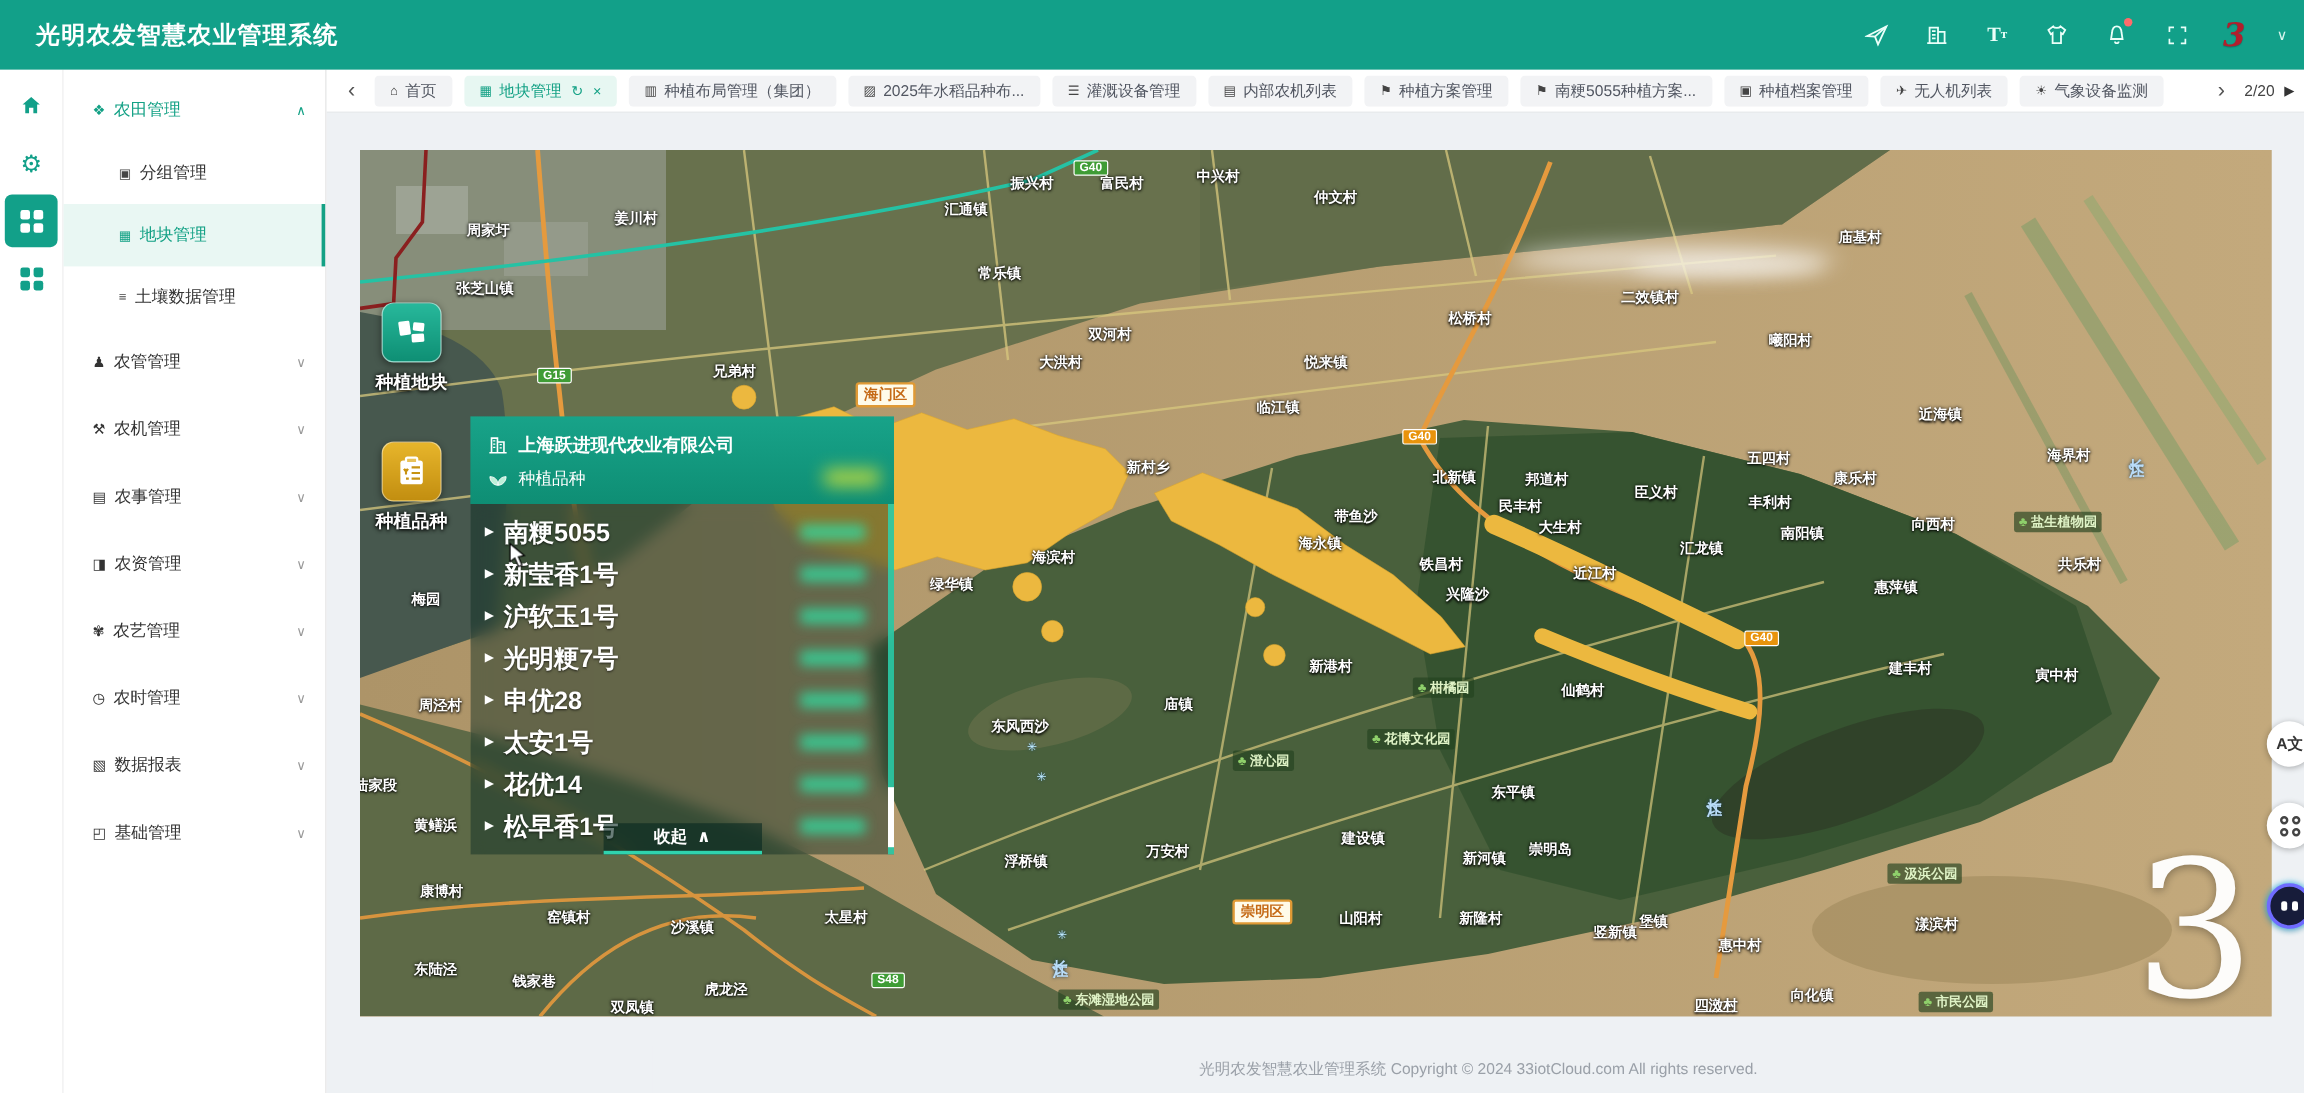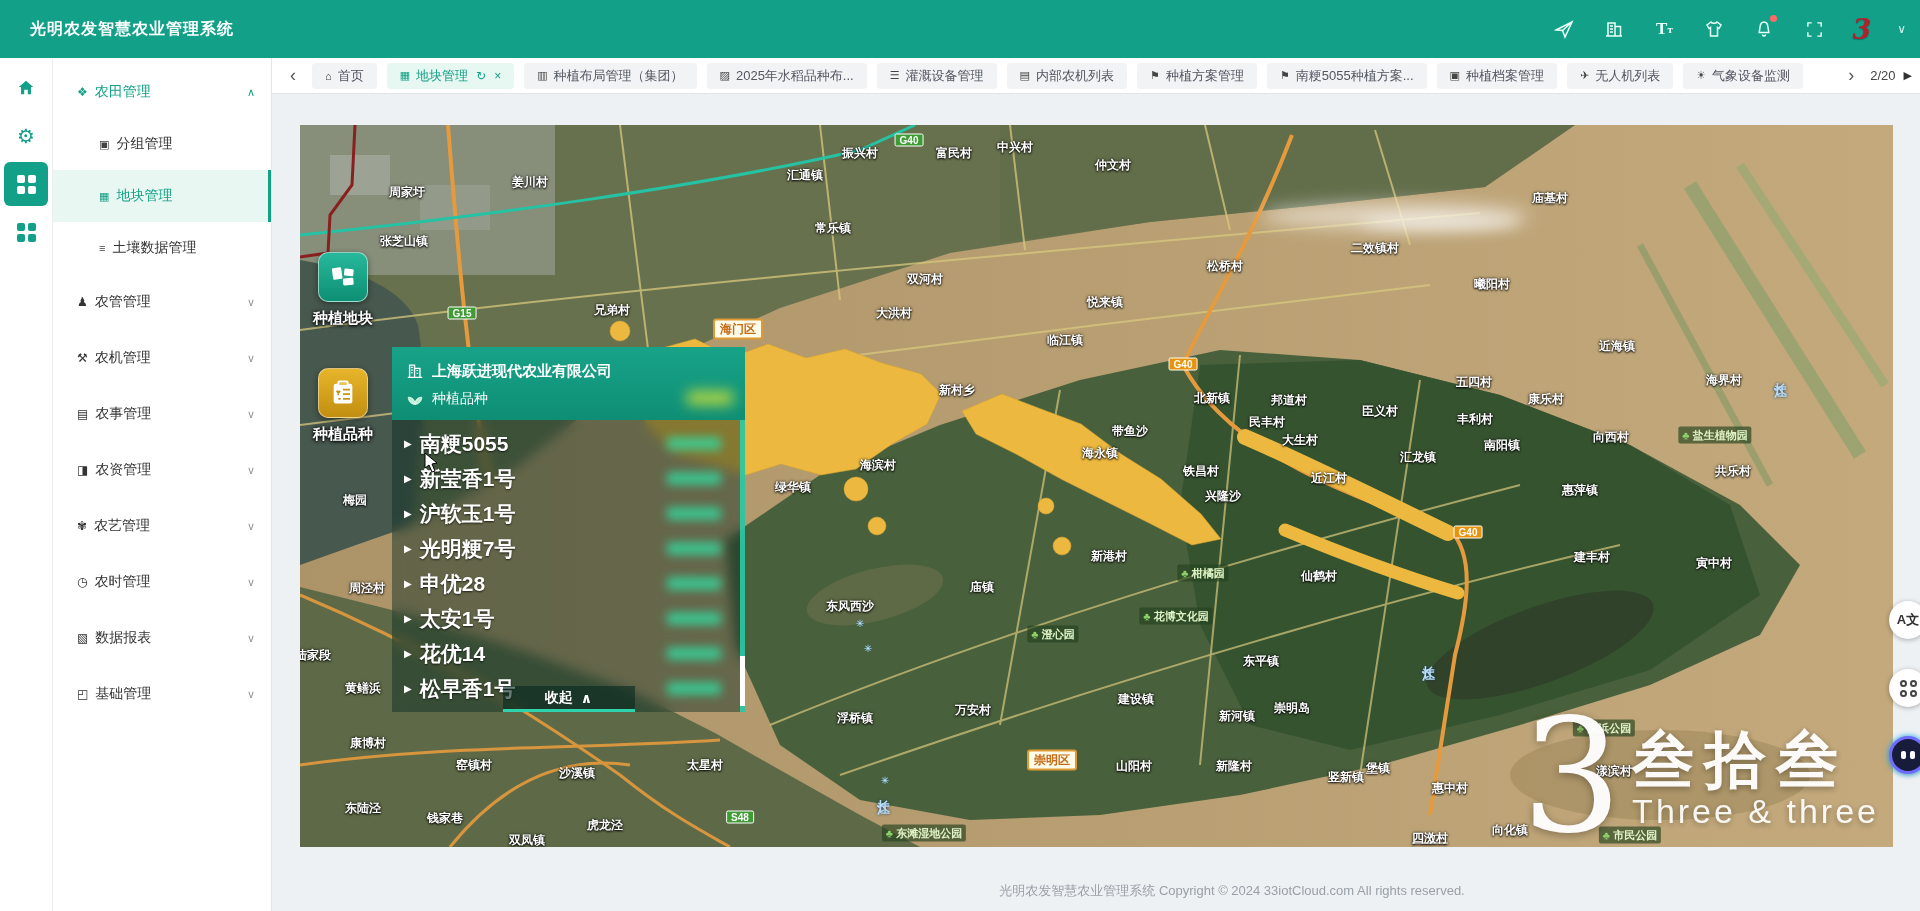--- a/index.html
+++ b/index.html
@@ -1,20 +1,20 @@
 <!DOCTYPE html>
 <html><head>
 <meta charset="utf-8">
 <style>
   * { margin:0; padding:0; box-sizing:border-box; }
   html,body { width:1920px; height:911px; overflow:hidden; font-family:"Liberation Sans","DejaVu Sans",sans-serif; background:#eef1f4; position:relative; }
 
   
   .top-header { position:absolute; left:0; top:0; width:1920px; height:58px; background:#12A089; display:flex; align-items:center; z-index:50; }
-  .app-title { color:#fff; font-size:16px; font-weight:bold; margin-left:30px; letter-spacing:1px; }
+  .app-title { color:#fff; font-size:20px; font-weight:bold; margin-left:30px; letter-spacing:1px; }
   .header-right { margin-left:auto; display:flex; align-items:center; gap:26px; padding-right:14px; }
   .h-ic { width:24px; height:24px; display:flex; align-items:center; justify-content:center; color:#eafff9; cursor:pointer; position:relative; }
   .h-ic svg { stroke:#eafff9; fill:none; stroke-width:1.5; }
   .font-ic { color:#eafff9; font-family:"Liberation Serif",serif; font-weight:bold; font-size:17px; }
   .font-ic small { font-size:11px; }
   .bell-dot { position:absolute; right:-1px; top:-2px; width:7px; height:7px; border-radius:50%; background:#ff6b6b; }
   .logo-3 { color:#b21f2d; font-family:"DejaVu Serif",serif; font-style:italic; font-weight:bold; font-size:27px; text-shadow:0 1px 1px rgba(0,0,0,.25); }
   .h-chev { color:#d8f5ee; font-size:12px; }
 
   
@@ -375,26 +375,26 @@
 
     <div class="cloud"></div>
     <div class="cloud2"></div>
 
     <div id="map-labels">
         <span class="ml v" style="left: 107px; top: 67px;">周家圩</span>
         <span class="ml v" style="left: 104px; top: 116px;">张芝山镇</span>
         <span class="ml v" style="left: 230px; top: 57px;">姜川村</span>
         <span class="ml v" style="left: 505px; top: 50px;">汇通镇</span>
         <span class="ml v" style="left: 560px; top: 28px;">振兴村</span>
-        <span class="ml v" style="left: 635px; top: 28px; margin-left: 19px;">富民村</span>
+        <span class="ml v" style="left: 635px; top: 28px;">富民村</span>
         <span class="ml v" style="left: 715px; top: 22px;">中兴村</span>
         <span class="ml v" style="left: 813px; top: 40px;">仲文村</span>
         <span class="ml v" style="left: 533px; top: 103px;">常乐镇</span>
         <span class="ml v" style="left: 625px; top: 154px;">双河村</span>
-        <span class="ml v" style="left: 584px; top: 188px; margin-left: 10px;">大洪村</span>
+        <span class="ml v" style="left: 584px; top: 177px;">大洪村</span>
         <span class="ml v" style="left: 312px; top: 185px;">兄弟村</span>
         <span class="ml v" style="left: 765px; top: 215px;">临江镇</span>
         <span class="ml v" style="left: 805px; top: 177px;">悦来镇</span>
         <span class="ml v" style="left: 925px; top: 141px;">松桥村</span>
         <span class="ml v" style="left: 1075px; top: 123px;">二效镇村</span>
         <span class="ml v" style="left: 1250px; top: 73px;">庙基村</span>
         <span class="ml v" style="left: 1192px; top: 159px;">曦阳村</span>
         <span class="ml v" style="left: 1317px; top: 221px;">近海镇</span>
         <span class="ml v" style="left: 1080px; top: 286px;">臣义村</span>
         <span class="ml v" style="left: 1000px; top: 315px;">大生村</span>
@@ -553,24 +553,20 @@
           </div>
         <div class="collapse-bar">
           <span>收起</span>
           <span>∧</span>
         </div>
       </div>
     </div>
 
     <div class="watermark">
       <div class="wm-3">3</div>
-      <div class="wm-col">
-        <div class="wm-cn">叁拾叁</div>
-        <div class="wm-en">Three &amp; three</div>
-      </div>
     </div>
   </div>
 
   <div class="footer">
     <span>光明农发智慧农业管理系统 Copyright © 2024 33iotCloud.com All rights reserved.</span>
   </div>
 </div>
 
 <div class="cursor">
   <svg width="16" height="22" viewBox="0 0 16 22">

